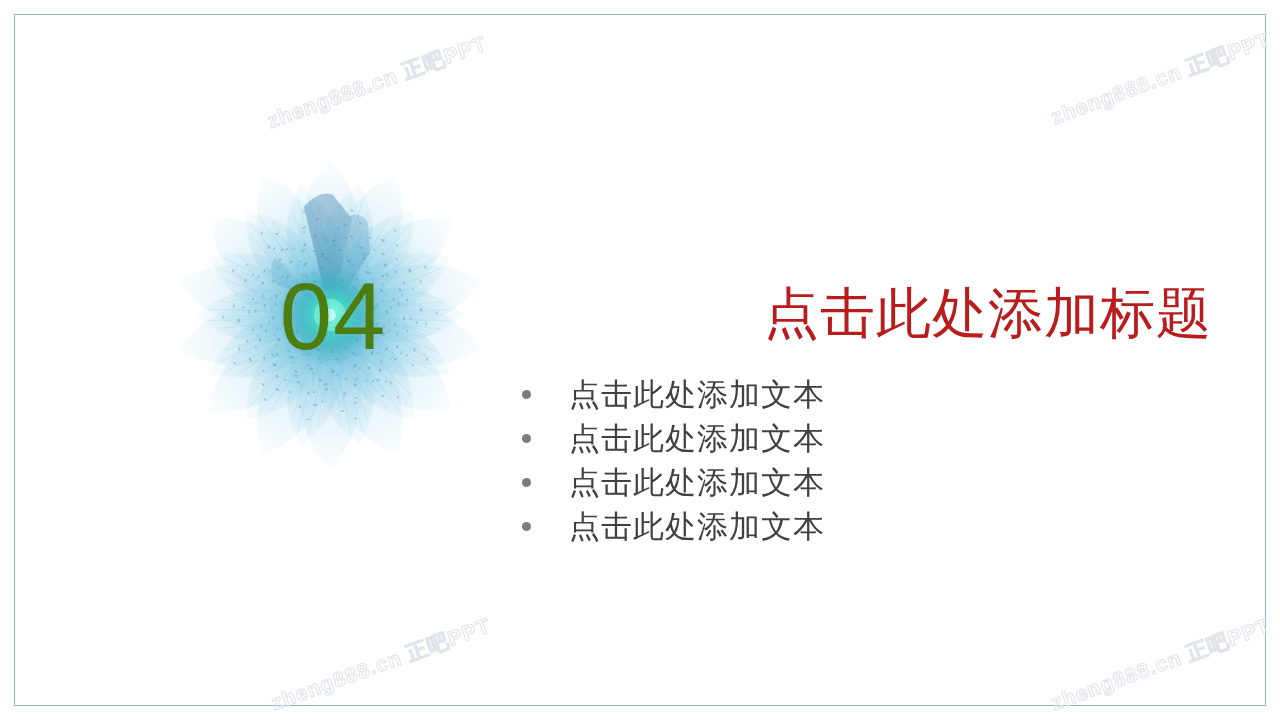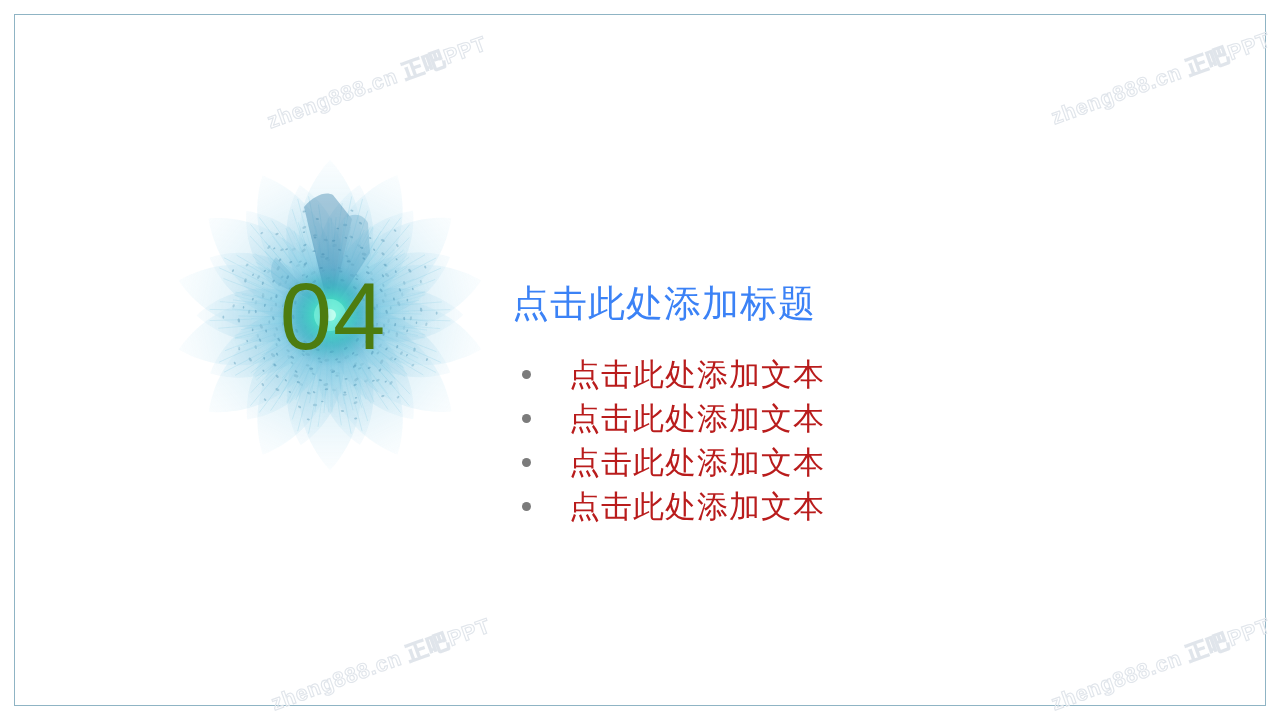--- a/index.html
+++ b/index.html
@@ -65,27 +65,28 @@
   }
 
   
   #content-block {
     position: absolute;
     left: 512px;
     top: 283px;
     width: 700px;
   }
   #slide-title {
-    color: #3b82f6;
+    color: #b91c1c;
     font-family: "Liberation Sans", sans-serif;
-    font-size: 37px;
+    font-size: 55px;
     font-weight: 400;
     letter-spacing: 1px;
     line-height: 1.12;
     white-space: nowrap;
+    text-align: right;
   }
   #bullet-list {
     list-style: none;
     margin: 0;
     padding: 0;
     margin-top: 28px;
   }
   #bullet-list li {
     display: flex;
     align-items: center;
@@ -94,21 +95,21 @@
   }
   .bullet-marker {
     width: 9px;
     height: 9px;
     border-radius: 50%;
     background: #7b7b7b;
     flex: 0 0 auto;
     margin-right: 38px;
   }
   .bullet-text {
-    color: #b91c1c;
+    color: #404040;
     font-family: "Liberation Serif", serif;
     font-size: 31px;
     font-weight: 400;
     letter-spacing: 1px;
     line-height: 1;
     white-space: nowrap;
   }
 
   
   .watermark {

